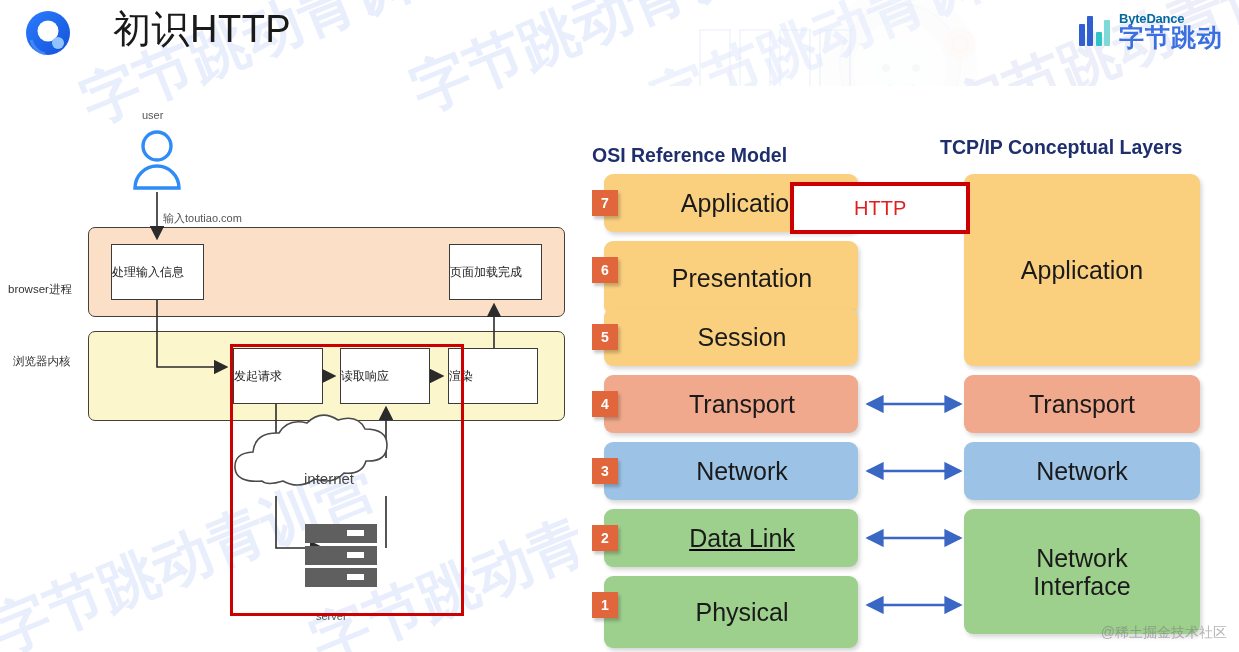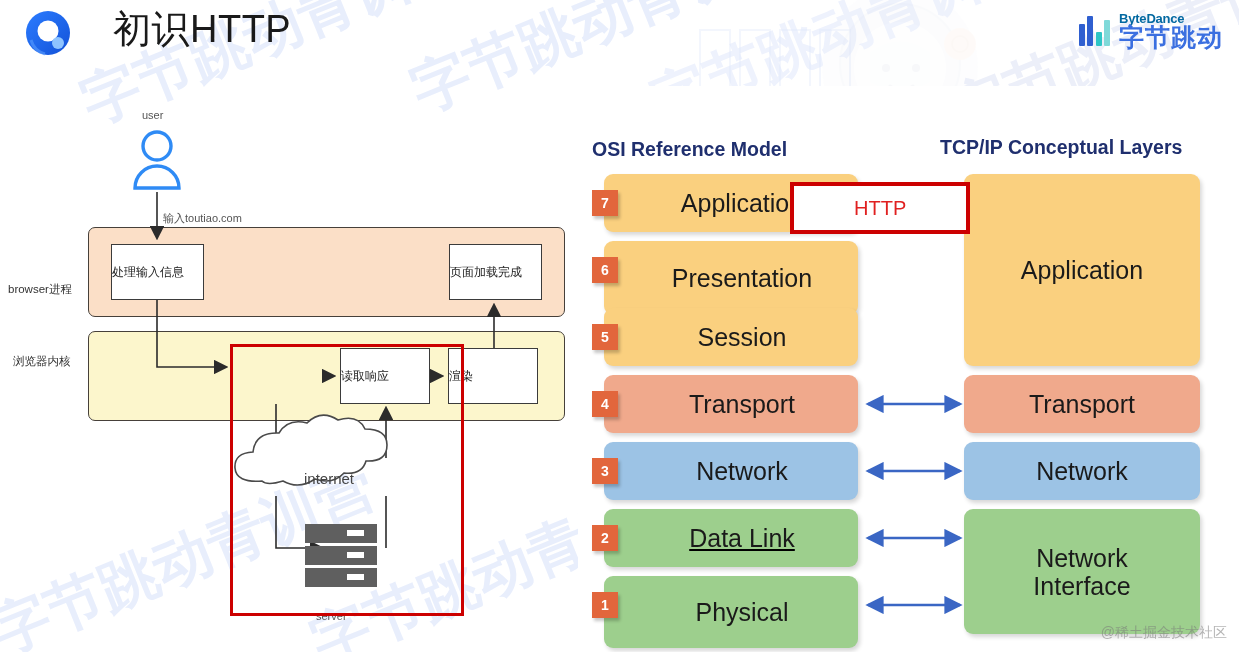--- a/index.html
+++ b/index.html
@@ -245,20 +245,23 @@
 
     <div class="grp browser" style="left:88px;top:141px;width:477px;height:90px;"></div>
     <div class="grp kernel" style="left:88px;top:245px;width:477px;height:90px;"></div>
 
     <div class="node" style="left:111px;top:158px;width:93px;height:56px;">
       <span>处理输入信息</span>
     </div>
     <div class="node" style="left:449px;top:158px;width:93px;height:56px;">
       <span>页面加载完成</span>
     </div>
+    <div class="node" style="left:233px;top:262px;width:90px;height:56px;">
+      <span>发起请求</span>
+    </div>
     <div class="node" style="left:340px;top:262px;width:90px;height:56px;">
       <span>读取响应</span>
     </div>
     <div class="node" style="left:448px;top:262px;width:90px;height:56px;">
       <span>渲染</span>
     </div>
 
     <svg style="position:absolute;left:0;top:0;" width="578" height="566" viewBox="0 0 578 566">
       <defs>
         <marker id="ah" markerWidth="9" markerHeight="9" refX="7.5" refY="4.5" orient="auto">
@@ -305,21 +308,21 @@
       </g>
     </svg>
 
     <div class="tiny-label" style="left:304px;top:384px;font-size:15px;color:#444;">internet</div>
 
     <div class="red-frame" style="left:230px;top:258px;width:234px;height:272px;"></div>
   </div>
 
   <div id="osi">
 
-    <div class="col-head" style="left:14px;top:52px;text-align:center;">OSI Reference Model</div>
+    <div class="col-head" style="left:14px;top:58px;text-align:center;">OSI Reference Model</div>
     <div class="col-head" style="left:362px;top:50px;">TCP/IP Conceptual Layers</div>
 
     <div class="layer" style="left:26px;top:88px;width:254px;height:58px;background:#fad07f;">
       <span class="lname">Application</span>
     </div>
     <div class="badge" style="left:14px;top:104px;">7</div>
 
     <div class="layer" style="left:26px;top:155px;width:254px;height:74px;background:#fad07f;">
       <span class="lname">Presentation</span>
     </div>

